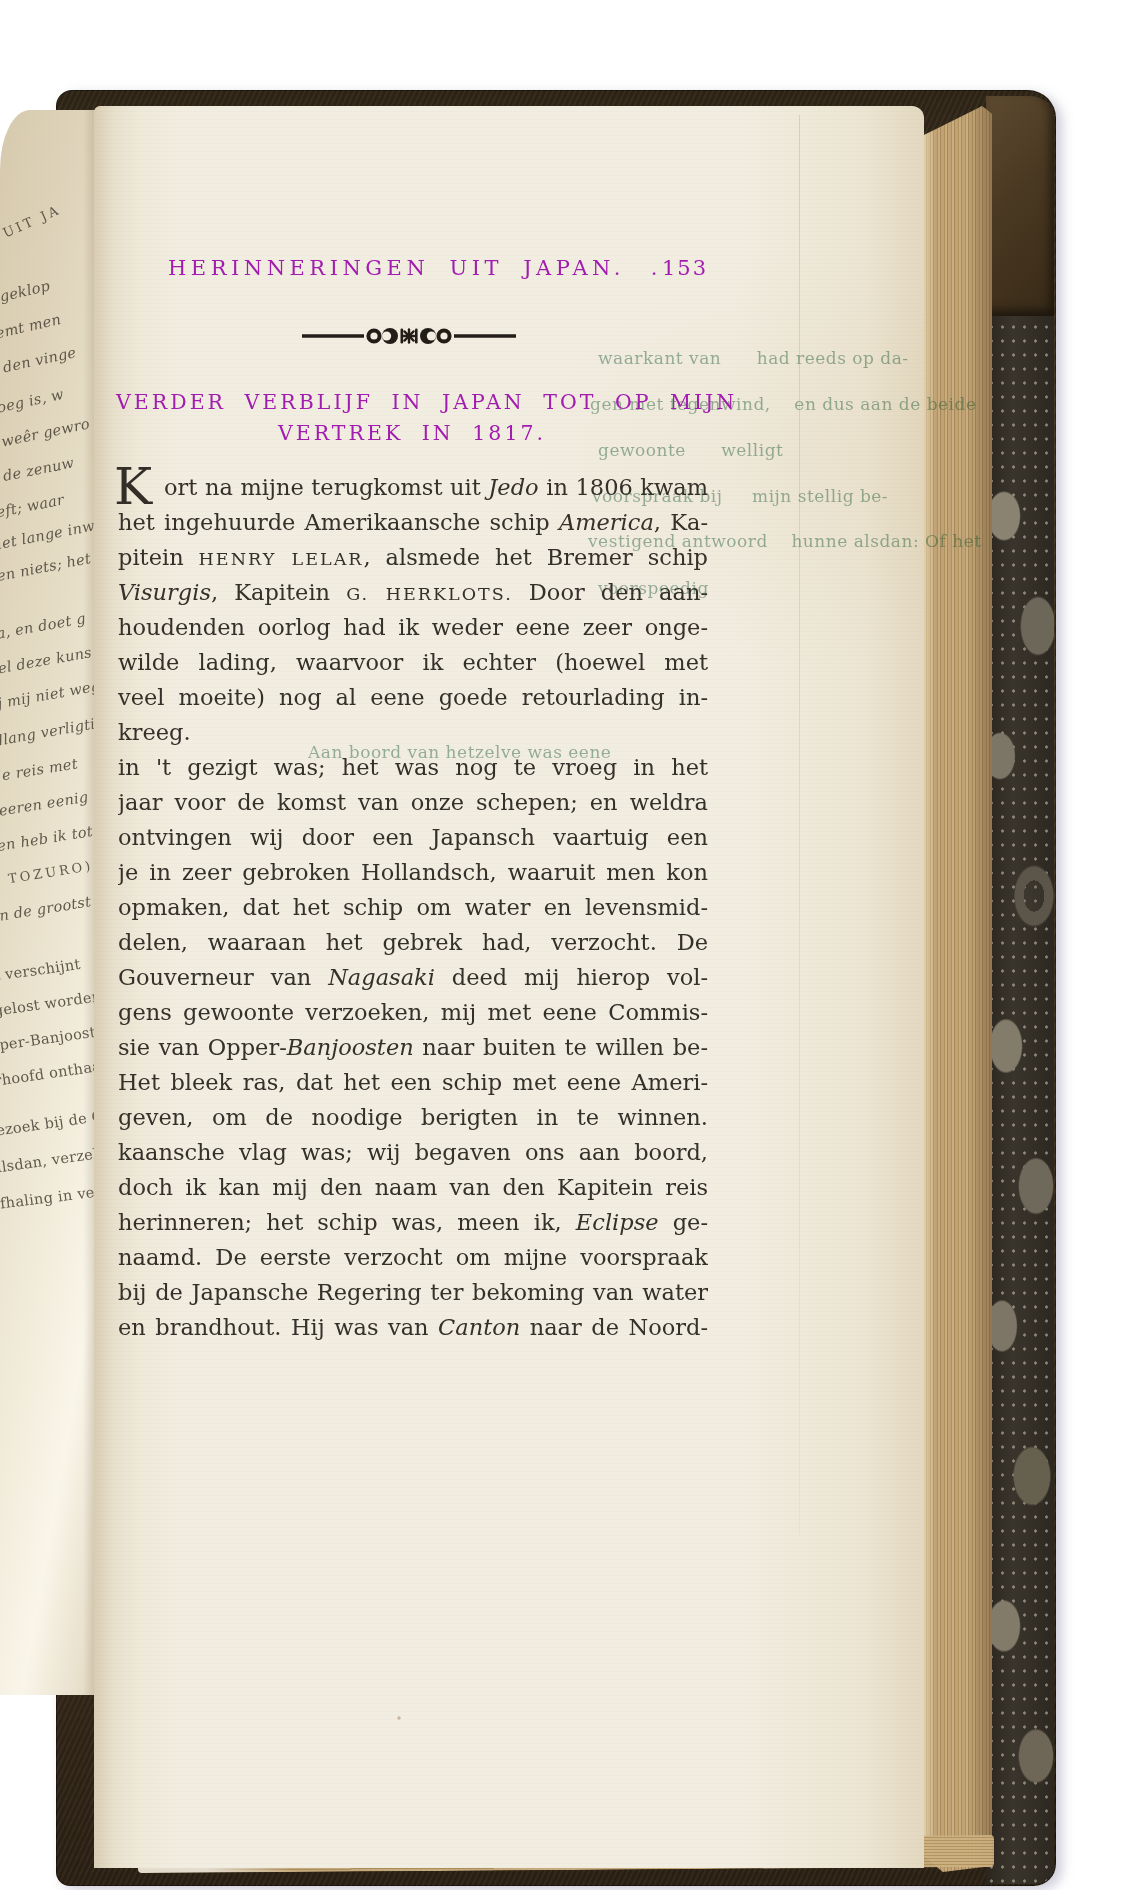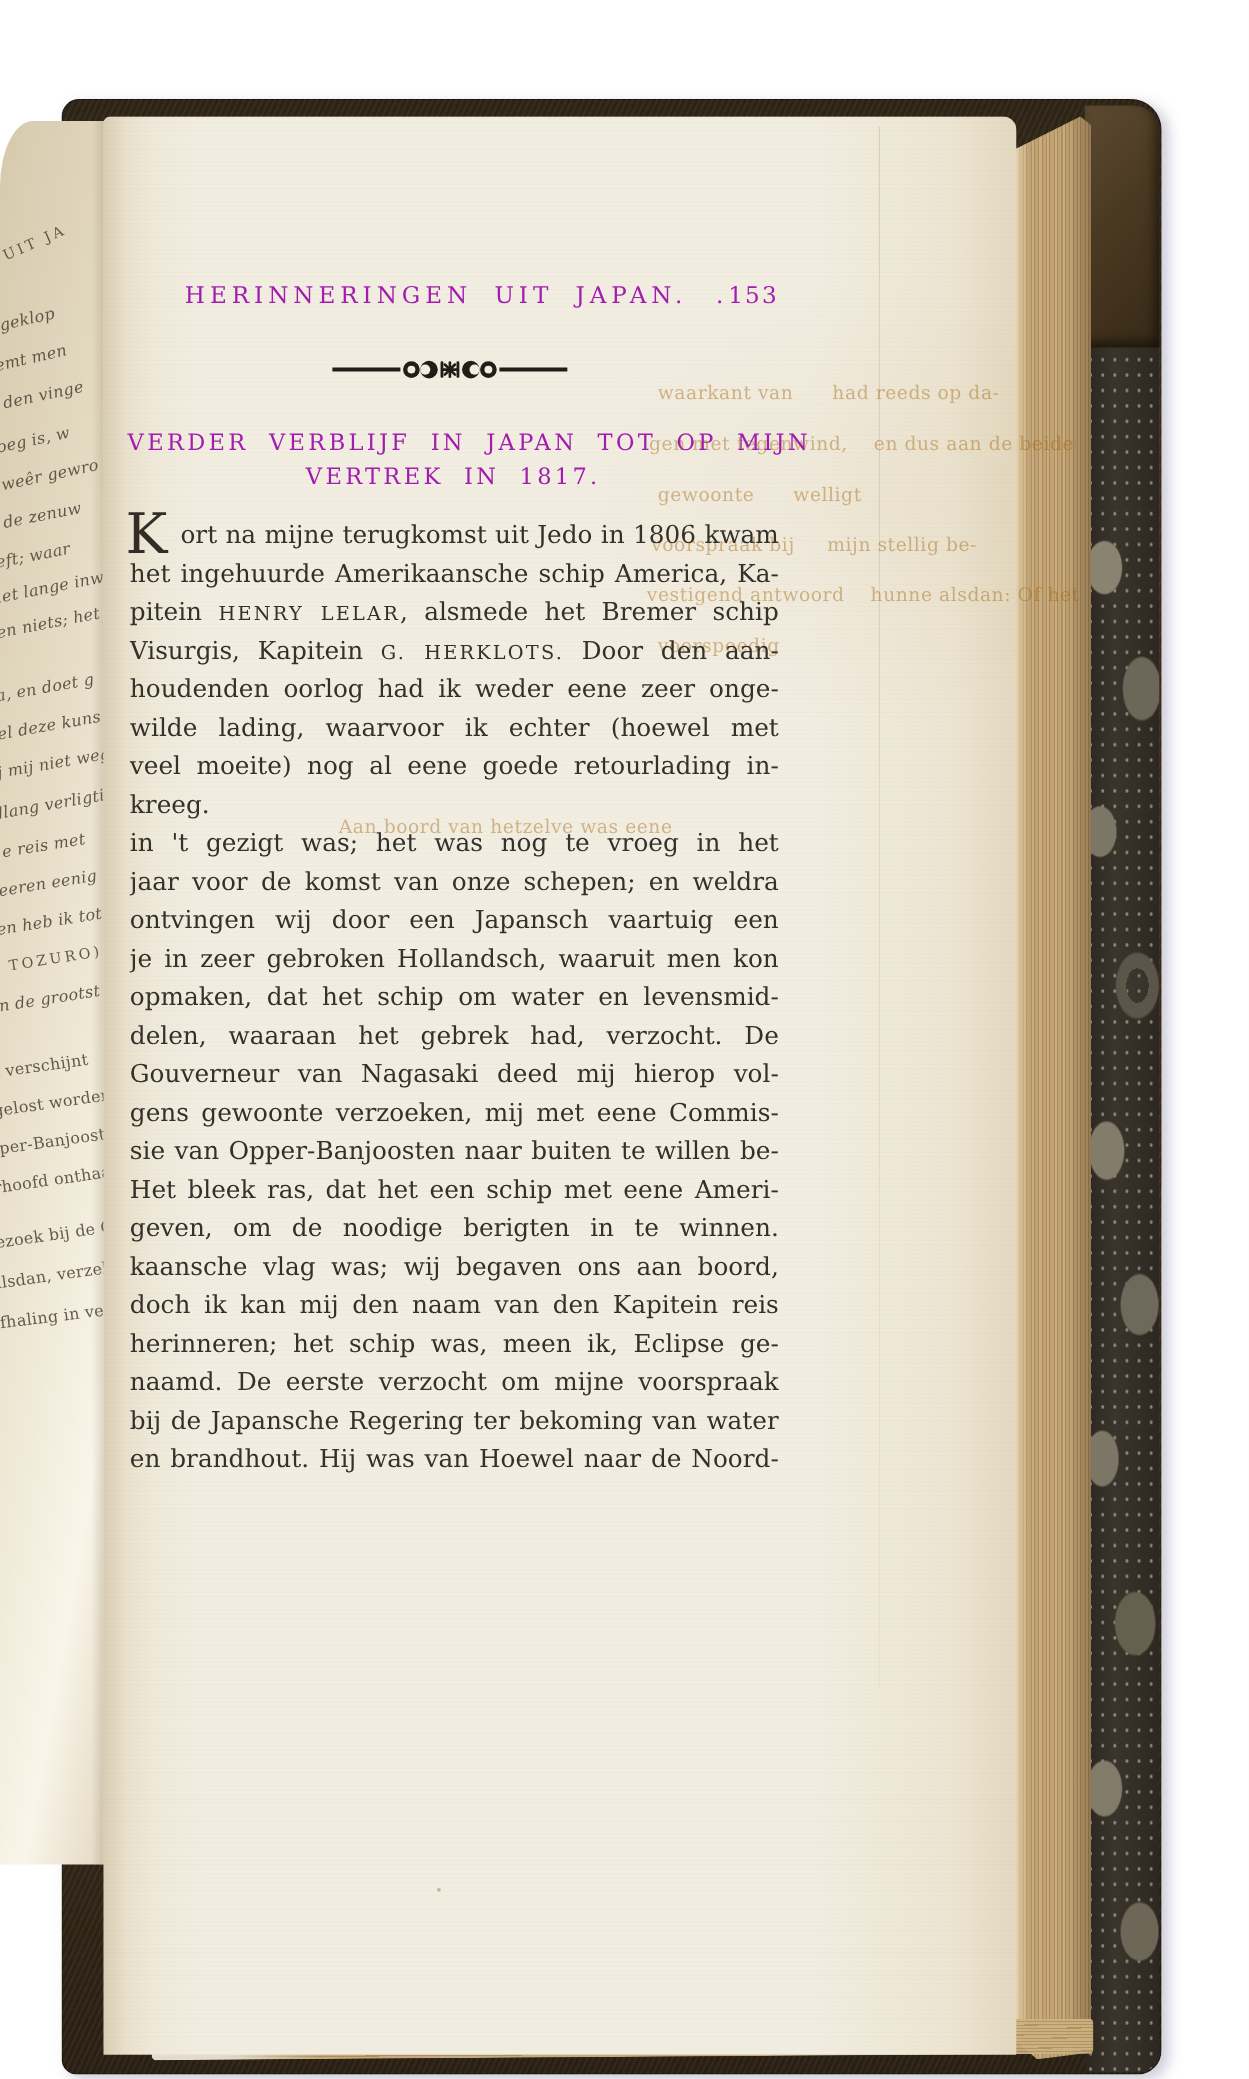--- a/index.html
+++ b/index.html
@@ -82,26 +82,26 @@
   .header-dot{margin-left:26px;}
   .ornament{position:absolute;left:302px;top:324px;width:214px;height:24px;}
   .section-head{position:absolute;left:116px;top:387px;width:592px;text-align:center;
     font-size:20.5px;letter-spacing:3px;word-spacing:9px;line-height:31px;white-space:nowrap;}
   .body-box{position:absolute;left:118px;top:470px;width:590px;font-size:22.5px;line-height:35px;
     color:#34302a;}
   .line{height:35px;text-align:justify;text-align-last:justify;overflow:hidden;white-space:normal;}
   .line.nj{text-align-last:left;}
   .line.ind{padding-left:26px;}
   .line.drop{padding-left:46px;}
-  .seg.i{}
+  .seg.i{font-style:italic;}
   .seg.sc{font-size:.78em;letter-spacing:2px;}
   .dropcap{position:absolute;left:114px;top:461px;font-size:51px;line-height:1;color:#322e27;}
 
   
-  .ghost{position:absolute;color:#a16207;opacity:.42;font-size:17px;white-space:pre;
+  .ghost{position:absolute;color:#14532d;opacity:.42;font-size:17px;white-space:pre;
     letter-spacing:.5px;filter:blur(.4px);}
 </style>
 </head>
 <body>
 
 <div id="stage">
   <div class="board"></div>
   <div class="marble"></div>
   <div class="fore-edge"></div>
   <div class="bottom-edge"></div>
@@ -201,15 +201,15 @@
       <div class="line"><span class="seg">Gouverneur van </span><span class="seg i">Nagasaki</span><span class="seg"> deed mij hierop vol-</span></div>
       <div class="line"><span class="seg">gens gewoonte verzoeken, mij met eene Commis-</span></div>
       <div class="line"><span class="seg">sie van Opper-</span><span class="seg i">Banjoosten</span><span class="seg"> naar buiten te willen be-</span></div>
       <div class="line"><span class="seg">Het bleek ras, dat het een schip met eene Ameri-</span></div>
       <div class="line"><span class="seg">geven, om de noodige berigten in te winnen.</span></div>
       <div class="line"><span class="seg">kaansche vlag was; wij begaven ons aan boord,</span></div>
       <div class="line"><span class="seg">doch ik kan mij den naam van den Kapitein reis</span></div>
       <div class="line"><span class="seg">herinneren; het schip was, meen ik, </span><span class="seg i">Eclipse</span><span class="seg"> ge-</span></div>
       <div class="line"><span class="seg">naamd.  De eerste verzocht om mijne voorspraak</span></div>
       <div class="line"><span class="seg">bij de Japansche Regering ter bekoming van water</span></div>
-      <div class="line"><span class="seg">en brandhout.  Hij was van </span><span class="seg i">Hoewel</span><span class="seg"> naar de Noord-</span></div>
+      <div class="line"><span class="seg">en brandhout.  Hij was van </span><span class="seg i">Canton</span><span class="seg"> naar de Noord-</span></div>
     </div>
 </div>
 
 </body></html>

